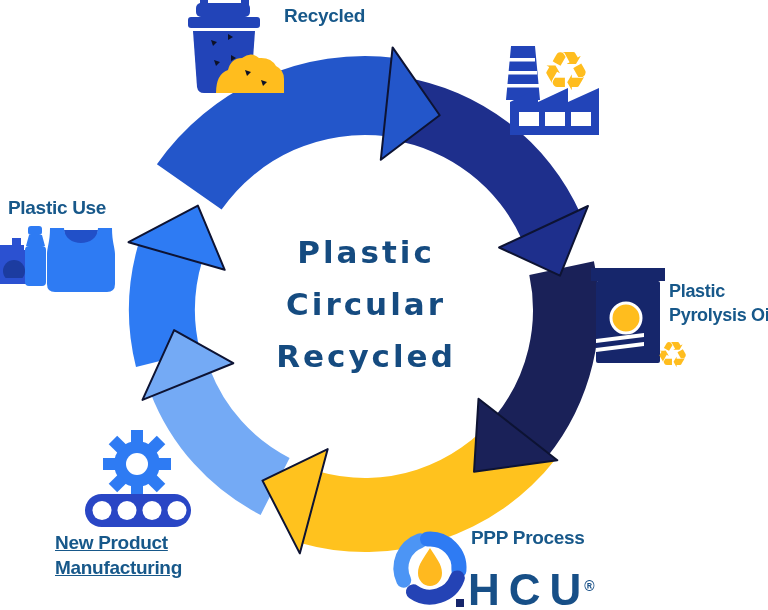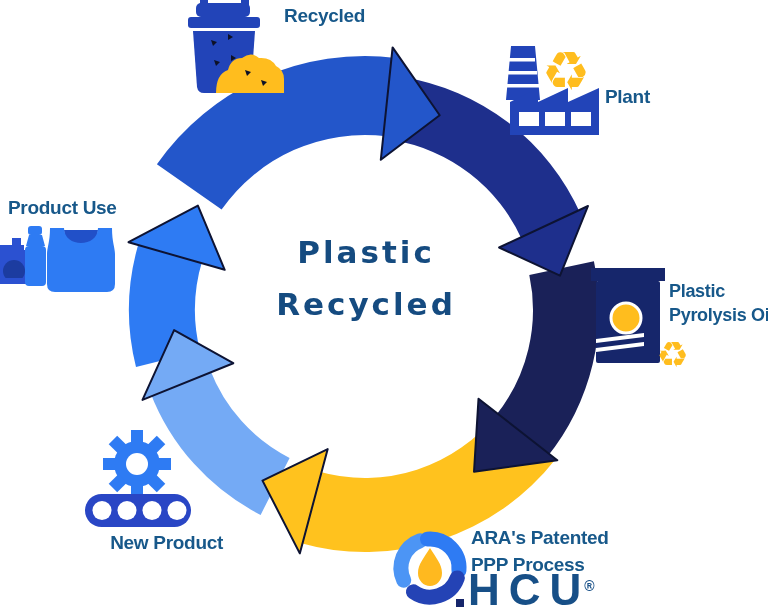--- a/index.html
+++ b/index.html
@@ -10,21 +10,21 @@
   .icon{z-index:3;}
   .label{position:absolute;z-index:4;font-weight:bold;font-size:19px;line-height:25px;
          color:#17588A;letter-spacing:-0.3px;white-space:nowrap;}
   .title{position:absolute;z-index:2;left:235px;top:226px;width:262px;text-align:center;
          font-family:"DejaVu Sans",sans-serif;font-weight:bold;font-size:31px;line-height:52px;
          letter-spacing:3px;color:#154B80;}
   .lbl-recycled{left:284px;top:3px;text-align:right;}
   .lbl-plant{left:605px;top:84px;}
   .lbl-oil{left:669px;top:279px;font-size:18px;line-height:24px;}
   .lbl-product{left:8px;top:195px;}
-  .lbl-manu{left:55px;top:530px;width:168px;text-align:right;white-space:normal;}
+  .lbl-manu{left:55px;top:530px;width:168px;text-align:left;white-space:normal;text-decoration:underline;}
   .lbl-ara{left:471px;top:524px;line-height:27px;}
   .hcu{position:absolute;z-index:4;left:468px;top:561px;font-weight:bold;font-size:44px;
        line-height:46px;color:#174F87;letter-spacing:9px;white-space:nowrap;}
   .hcu sup{font-size:14px;letter-spacing:0;position:relative;top:2px;left:-6px;}
   .hcu-dot{position:absolute;z-index:4;left:456px;top:599px;width:8px;height:8px;background:#16266B;}
   svg text{font-family:"DejaVu Sans",sans-serif;}
 </style>
 </head>
 <body>
 
@@ -38,41 +38,41 @@
     <path d="M557.3,460.2 L474.0,471.7 L478.5,398.7 Z" fill="#1A2158" stroke="#0D1333" stroke-width="2" stroke-linejoin="round"></path>
     <path d="M401.9,76.9 A236,236 0 0 1 580.6,214.0 L522.1,240.0 A172,172 0 0 0 391.9,140.1 Z" fill="#1E2F8C"></path>
     <path d="M588.0,206.0 L560.0,275.6 L499.1,247.5 Z" fill="#1E2F8C" stroke="#0D1333" stroke-width="2" stroke-linejoin="round"></path>
     <path d="M156.9,164.3 A254,254 0 0 1 396.0,57.9 L386.3,136.3 A175,175 0 0 0 221.6,209.6 Z" fill="#2356CA"></path>
     <path d="M392.6,47.4 L439.7,115.3 L380.8,159.8 Z" fill="#2356CA" stroke="#0D1333" stroke-width="2" stroke-linejoin="round"></path>
     <path d="M128.5,242.2 L197.9,205.6 L224.7,269.8 Z" fill="#2E7BF3" stroke="#0D1333" stroke-width="2" stroke-linejoin="round"></path>
   </svg>
 
 <div class="title">
     <div>Plastic</div>
+    <div>Circular</div>
     <div>Recycled</div>
   </div>
 
 <div class="label lbl-recycled">
     <div>Recycled</div>
   </div>
 <div class="label lbl-plant">
-    <div>Plant</div>
   </div>
 <div class="label lbl-oil">
     <div>Plastic</div>
     <div>Pyrolysis Oil</div>
   </div>
 <div class="label lbl-product">
-    <div>Product Use</div>
+    <div>Plastic Use</div>
   </div>
 <div class="label lbl-manu">
     <div>New Product</div>
+    <div>Manufacturing</div>
   </div>
 <div class="label lbl-ara">
-    <div>ARA's Patented</div>
     <div>PPP Process</div>
   </div>
 
 <div class="hcu"><span>HCU</span><sup>®</sup></div>
 <div class="hcu-dot"></div>
 
 <svg class="abs icon" style="left:183px;top:0" width="102" height="94" viewBox="0 0 102 94">
   <rect x="17" y="0" width="8" height="6" fill="#2244B8"></rect>
   <rect x="58" y="0" width="8" height="6" fill="#2244B8"></rect>
   <rect x="13" y="3" width="54" height="14" rx="5" fill="#2244B8"></rect>

